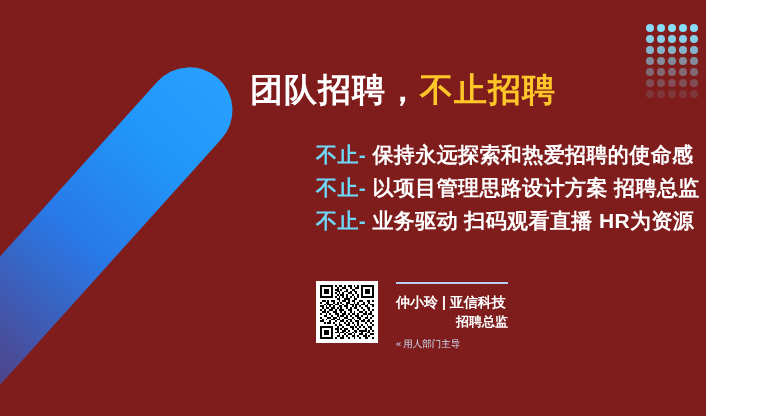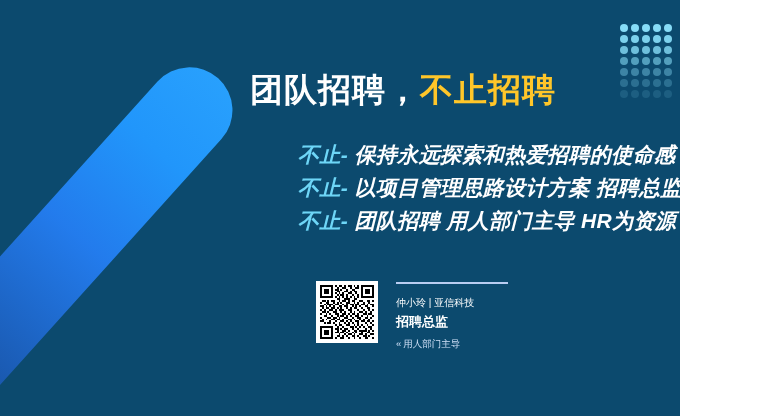--- a/index.html
+++ b/index.html
@@ -7,25 +7,24 @@
     padding: 0;
   }
   body {
     width: 759px;
     height: 416px;
     overflow: hidden;
     font-family: "Liberation Sans", "DejaVu Sans", sans-serif;
   }
   #poster {
     position: relative;
-    width: 636px;
+    width: 706px;
     height: 416px;
-    background: #0c4a6e;
+    background: #7f1d1d;
     overflow: hidden;
-    padding-left: 44px;
   }
 
   
   .slash-wrap {
     position: absolute;
     left: -60px;
     top: 60px;
     width: 340px;
     height: 420px;
     pointer-events: none;
@@ -83,23 +82,22 @@
     letter-spacing: 1px;
     white-space: nowrap;
     line-height: 1.2;
   }
   .headline .part-white { color: #ffffff; }
   .headline .part-gold  { color: #ffc629; }
 
   
   .bullets {
     position: absolute;
-    left: 298px;
+    left: 316px;
     top: 138px;
-    font-style: italic;
   }
   .bullet-line {
     font-size: 21px;
     font-weight: bold;
     line-height: 33px;
     white-space: nowrap;
     letter-spacing: 0.4px;
   }
   .bullet-lead {
     color: #6ed6f7;
@@ -130,31 +128,32 @@
     padding-top: 1px;
   }
   .sig-rule {
     width: 112px;
     height: 2px;
     background: #b9cdf2;
     margin-bottom: 9px;
   }
   .sig-name {
     color: #ffffff;
-    font-size: 10px;
-    font-weight: normal;
+    font-size: 14px;
+    font-weight: bold;
     line-height: 19px;
     white-space: nowrap;
   }
   .sig-role {
     color: #ffffff;
     font-size: 13px;
     font-weight: bold;
     line-height: 19px;
     white-space: nowrap;
+    text-align: right;
   }
   .sig-cta {
     color: #cfe0f7;
     font-size: 9.5px;
     line-height: 16px;
     margin-top: 5px;
     white-space: nowrap;
   }
   .sig-cta .chev { letter-spacing: -1px; margin-right: 3px; }
 </style>
@@ -283,21 +282,21 @@
     <div class="bullet-line">
       <span class="bullet-lead">不止-</span>
       <span class="bullet-body">保持永远探索和热爱招聘的使命感</span>
     </div>
     <div class="bullet-line">
       <span class="bullet-lead">不止-</span>
       <span class="bullet-body">以项目管理思路设计方案 招聘总监</span>
     </div>
     <div class="bullet-line">
       <span class="bullet-lead">不止-</span>
-      <span class="bullet-body">团队招聘 用人部门主导 HR为资源</span>
+      <span class="bullet-body">业务驱动 扫码观看直播 HR为资源</span>
     </div>
   </div>
 
   <div class="sig-block">
     <div class="qr">
       <svg width="54" height="54" viewBox="0 0 29 29" shape-rendering="crispEdges">
         <rect width="29" height="29" fill="#ffffff"></rect>
         <g fill="#000000">
           <rect x="0" y="0" width="7" height="1"></rect>
             <rect x="8" y="0" width="1" height="1"></rect>

